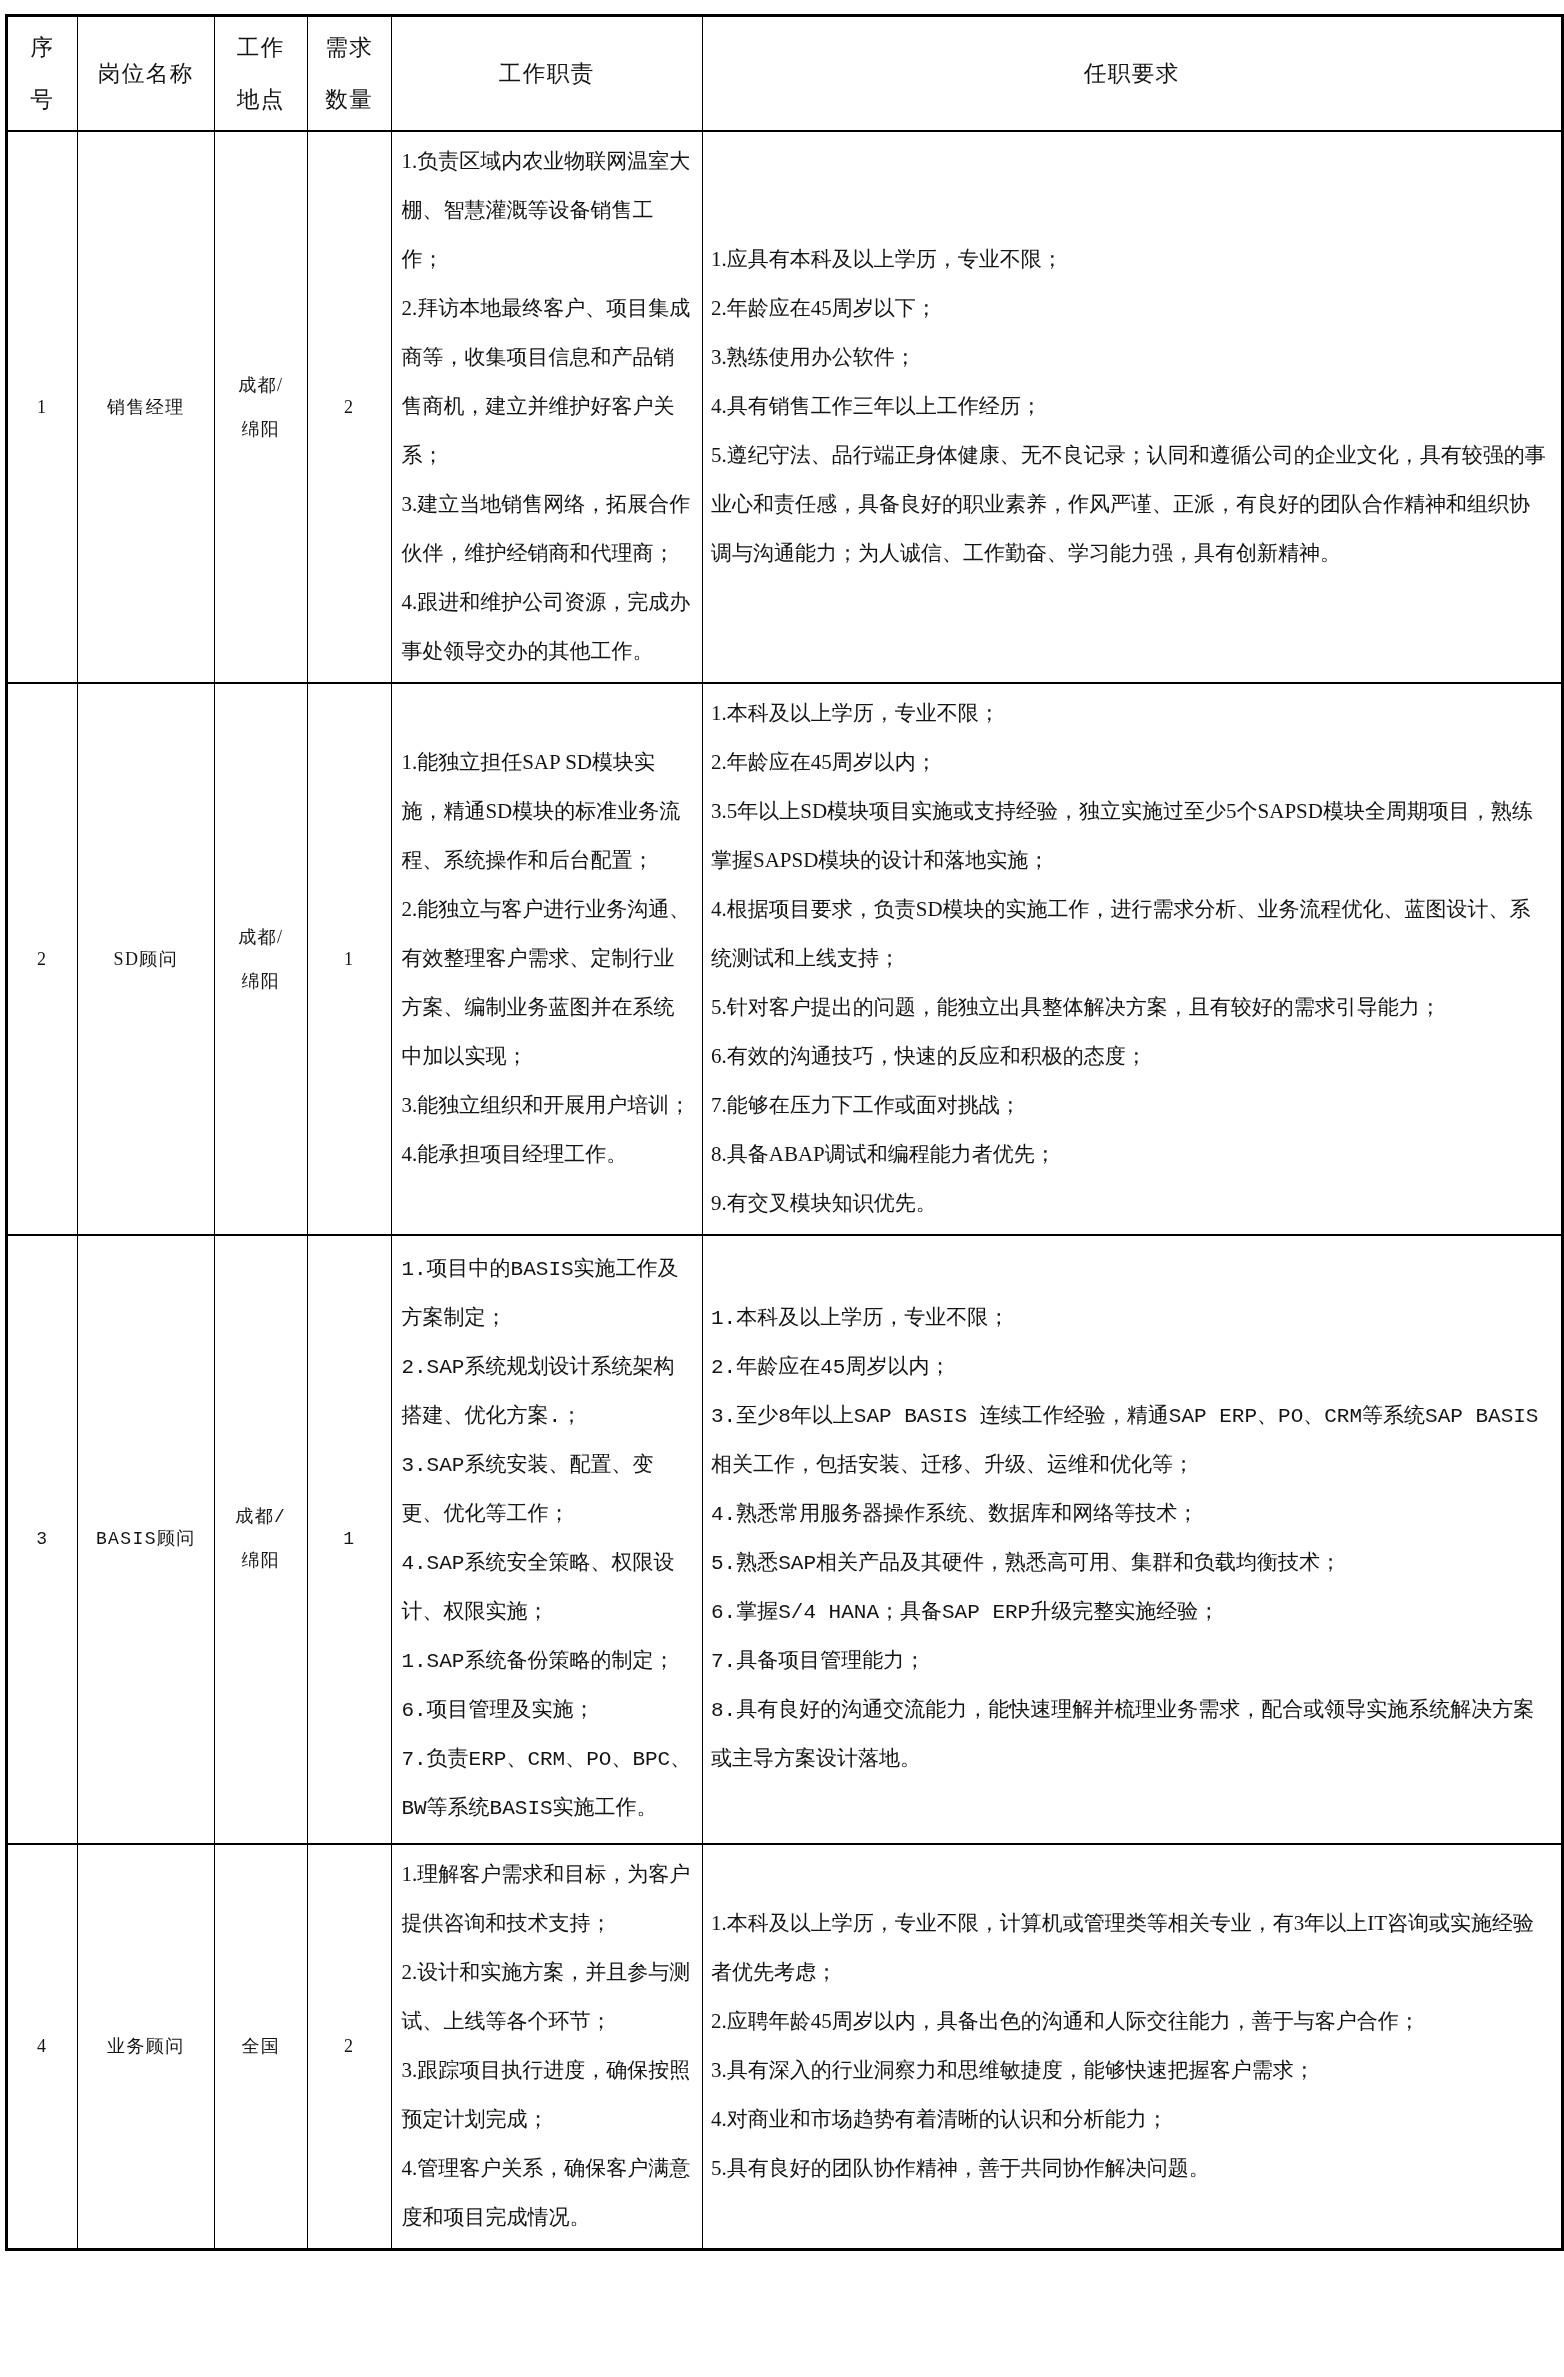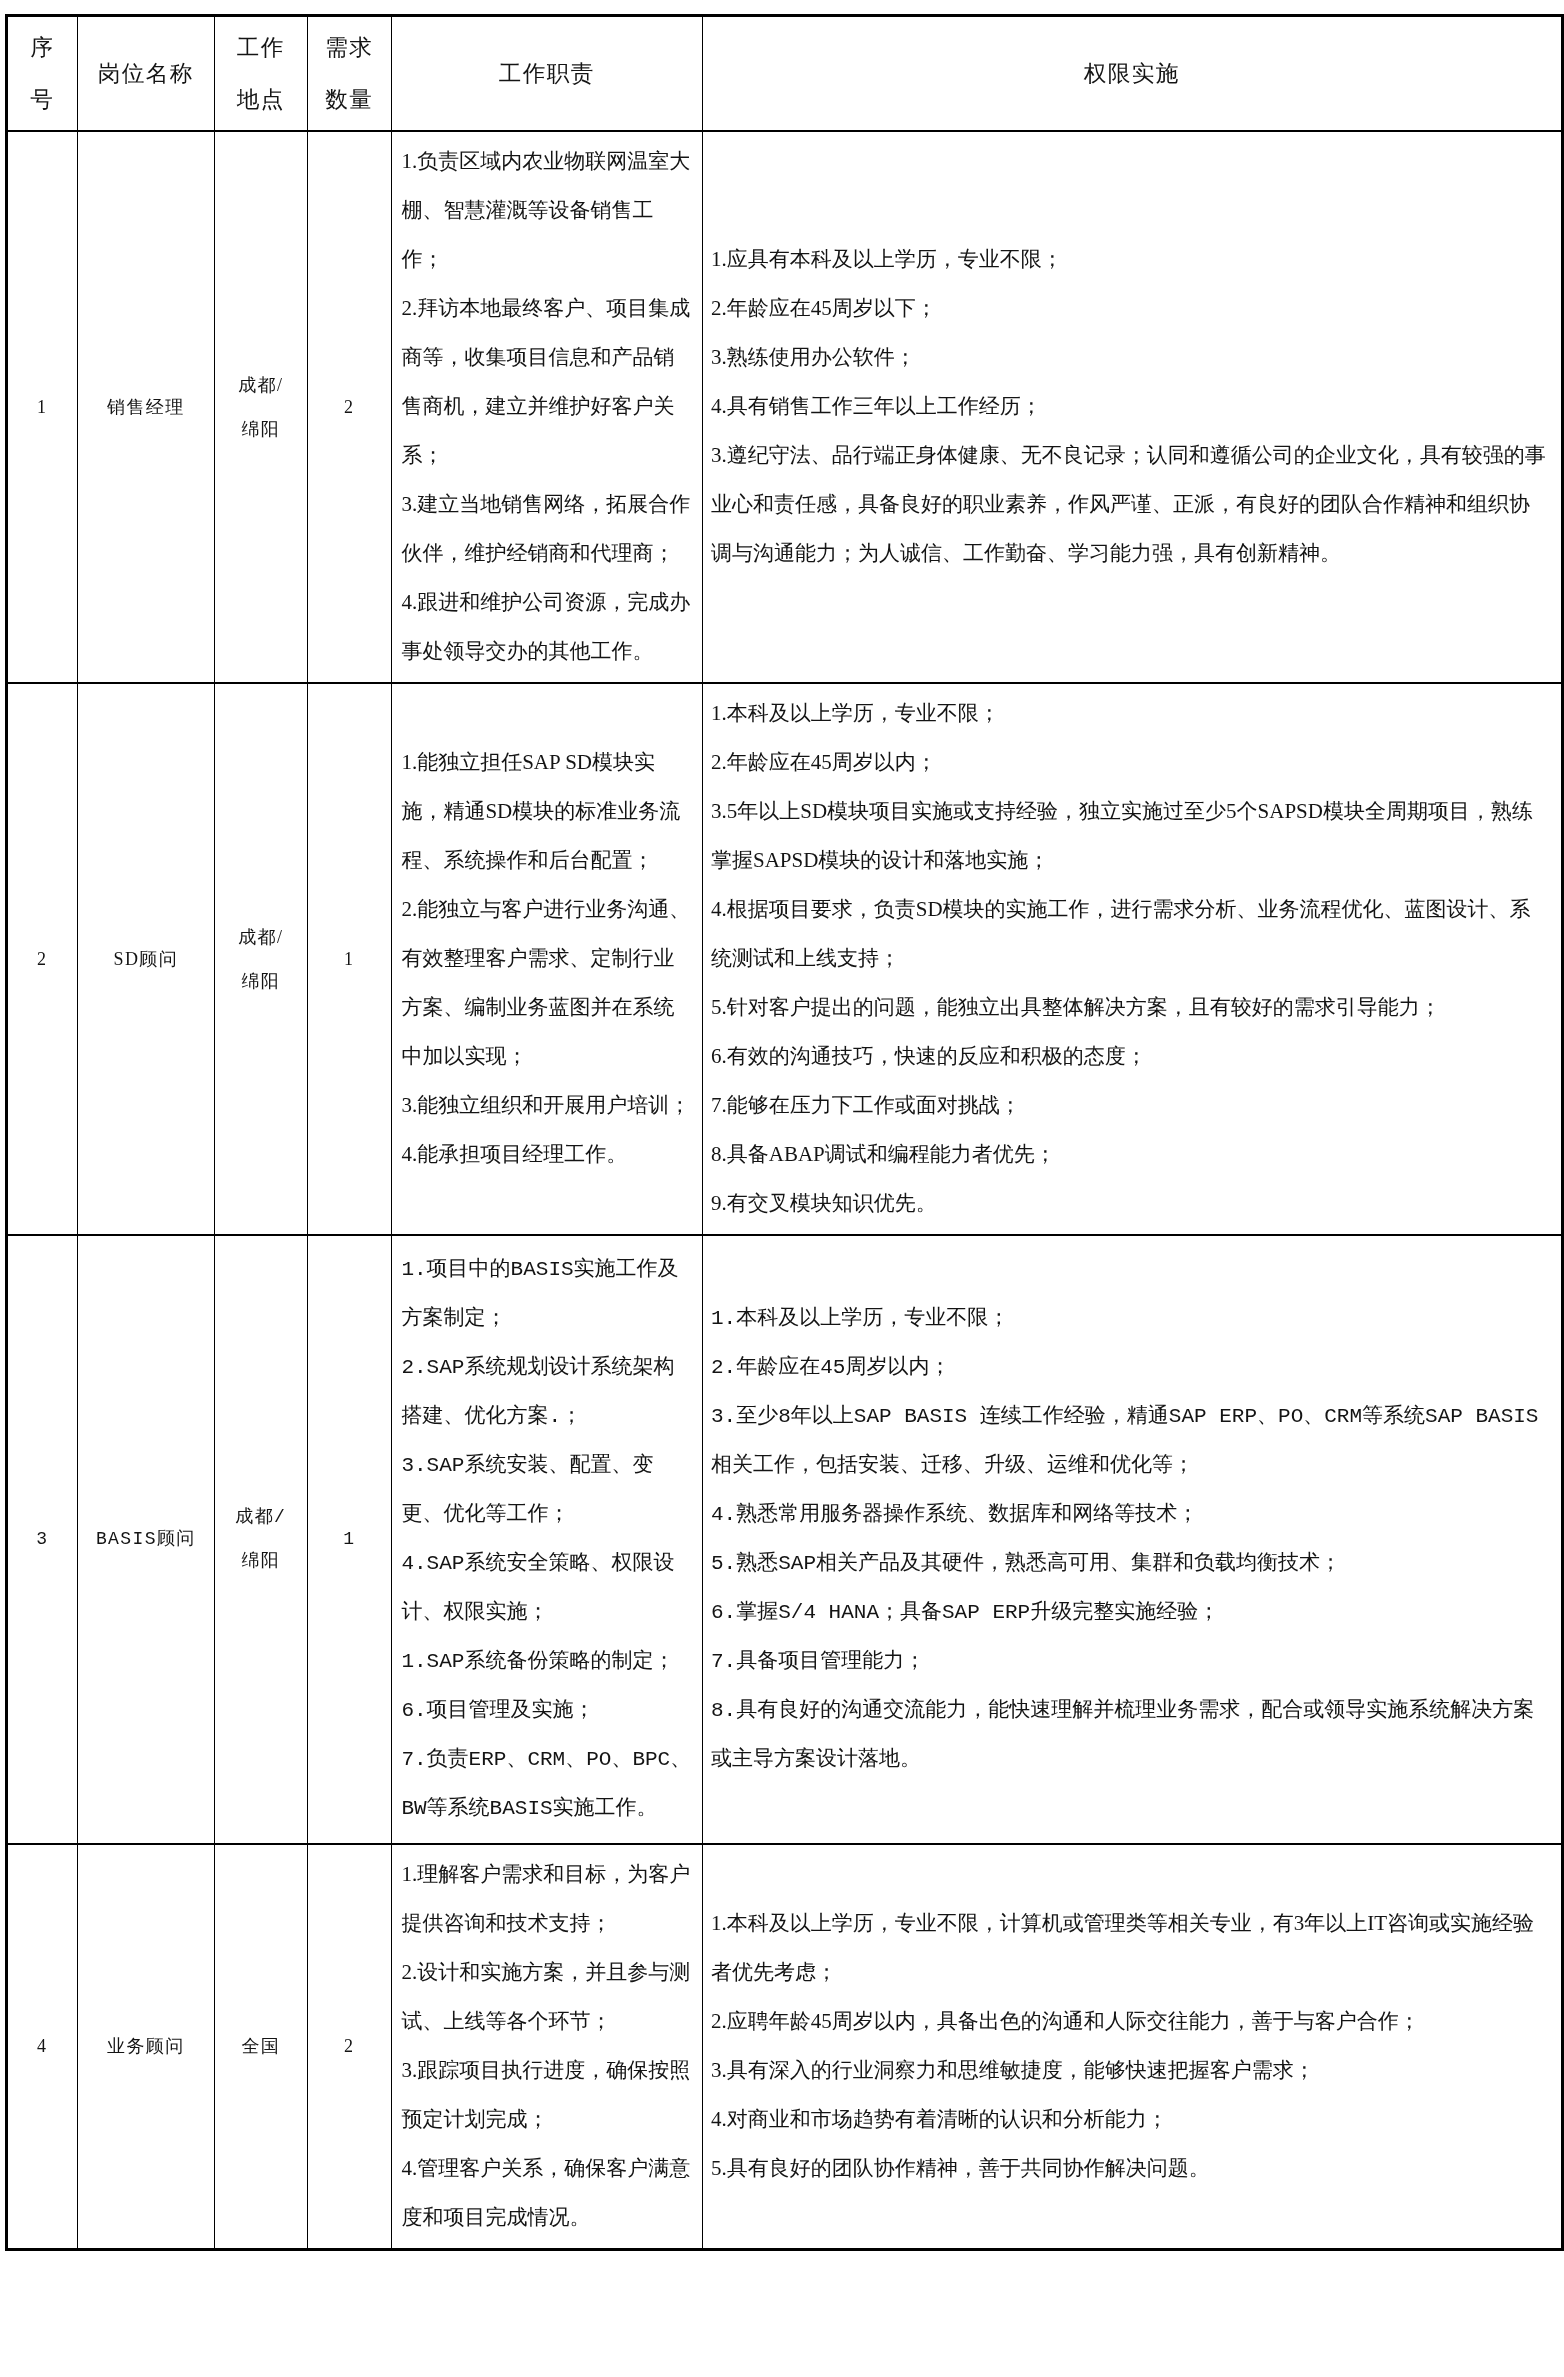--- a/index.html
+++ b/index.html
@@ -73,42 +73,42 @@
     <thead>
       <tr>
         <th>序
 号</th>
         <th>岗位名称</th>
         <th>工作
 地点</th>
         <th>需求
 数量</th>
         <th>工作职责</th>
-        <th>权限实施</th>
+        <th>任职要求</th>
       </tr>
     </thead>
     <tbody>
   <tr>
     <td class="c-center">1</td>
     <td class="c-center">销售经理</td>
     <td class="c-center">成都/
 绵阳</td>
     <td class="c-center">2</td>
     <td class="c-text col-duty">
             <div class="li">1.负责区域内农业物联网温室大棚、智慧灌溉等设备销售工作；</div>
             <div class="li">2.拜访本地最终客户、项目集成商等，收集项目信息和产品销售商机，建立并维护好客户关系；</div>
             <div class="li">3.建立当地销售网络，拓展合作伙伴，维护经销商和代理商；</div>
             <div class="li">4.跟进和维护公司资源，完成办事处领导交办的其他工作。</div>
           </td>
     <td class="c-text col-req">
             <div class="li">1.应具有本科及以上学历，专业不限；</div>
             <div class="li">2.年龄应在45周岁以下；</div>
             <div class="li">3.熟练使用办公软件；</div>
             <div class="li">4.具有销售工作三年以上工作经历；</div>
-            <div class="li">3.遵纪守法、品行端正身体健康、无不良记录；认同和遵循公司的企业文化，具有较强的事业心和责任感，具备良好的职业素养，作风严谨、正派，有良好的团队合作精神和组织协调与沟通能力；为人诚信、工作勤奋、学习能力强，具有创新精神。</div>
+            <div class="li">5.遵纪守法、品行端正身体健康、无不良记录；认同和遵循公司的企业文化，具有较强的事业心和责任感，具备良好的职业素养，作风严谨、正派，有良好的团队合作精神和组织协调与沟通能力；为人诚信、工作勤奋、学习能力强，具有创新精神。</div>
           </td>
   </tr>
 
   <tr>
     <td class="c-center">2</td>
     <td class="c-center">SD顾问</td>
     <td class="c-center">成都/
 绵阳</td>
     <td class="c-center">1</td>
     <td class="c-text col-duty">

